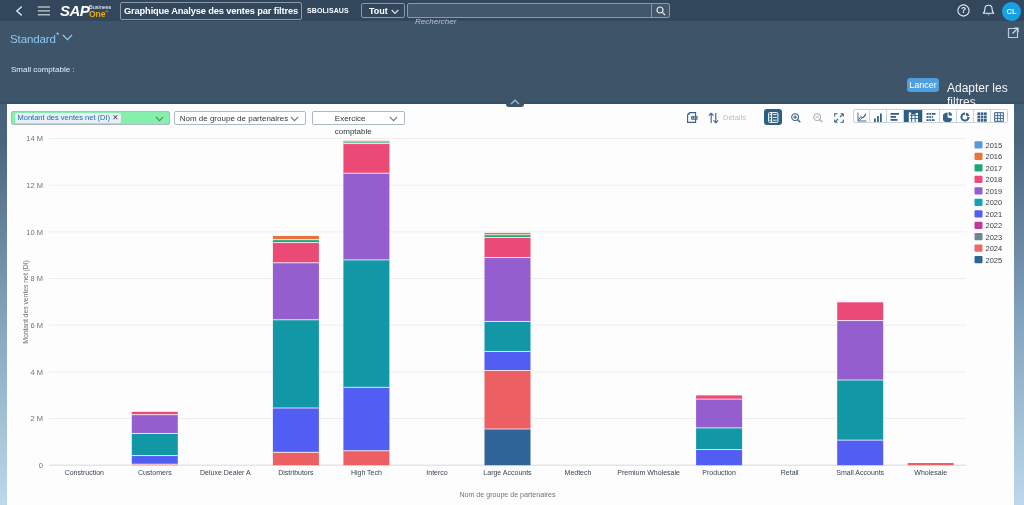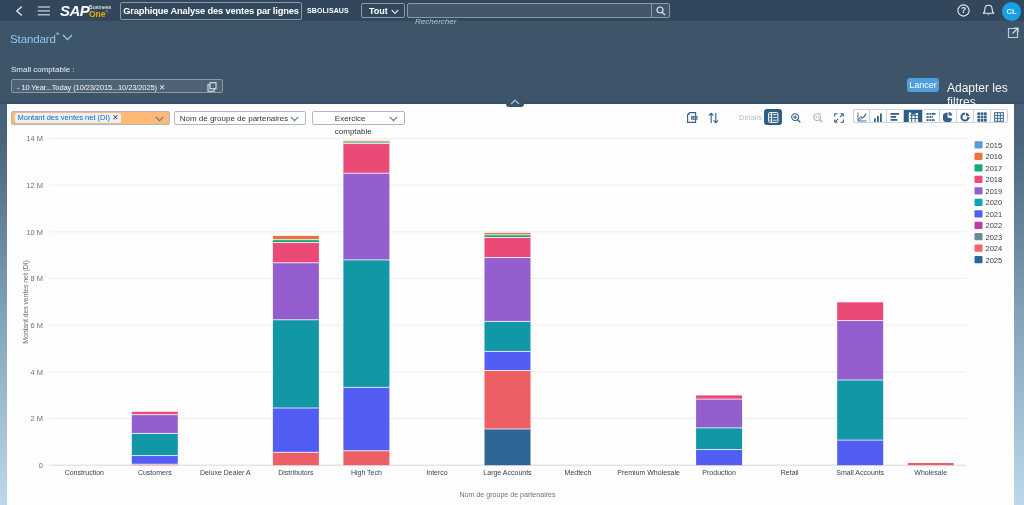--- a/index.html
+++ b/index.html
@@ -33,21 +33,21 @@
       <line x1="0.8" y1="5.9" x2="13" y2="5.9"></line>
       <line x1="0.8" y1="9.8" x2="13" y2="9.8"></line>
     </g>
   </svg>
 
   <div class="abs" style="left:60px;top:4px;width:55px;height:15px;">
     <span style="position:absolute;left:0;top:-2px;font-size:15px;font-weight:bold;font-style:italic;color:#fff;letter-spacing:-0.5px;">SAP</span>
     <span style="position:absolute;left:29px;top:0px;font-size:5.5px;color:#fff;">Business</span>
     <span style="position:absolute;left:29px;top:5px;font-size:8.5px;font-weight:bold;color:#f0ab00;">One<span style="font-size:4px;vertical-align:top;">®</span></span>
   </div>
-  <div class="hbox wtxt" style="left:120px;top:2px;width:182px;height:18px;line-height:17px;text-align:center;font-size:9.3px;letter-spacing:-0.15px;font-weight:bold;white-space:nowrap;">Graphique Analyse des ventes par lignes</div>
+  <div class="hbox wtxt" style="left:120px;top:2px;width:182px;height:18px;line-height:17px;text-align:center;font-size:9.3px;letter-spacing:-0.15px;font-weight:bold;white-space:nowrap;">Graphique Analyse des ventes par filtres</div>
   <div class="abs wtxt" style="left:307px;top:6.5px;font-size:7px;font-weight:bold;letter-spacing:0.1px;">SBOLISAUS</div>
   <div class="hbox wtxt" style="left:361px;top:3px;width:44px;height:15px;line-height:14px;font-size:9px;font-weight:bold;padding-left:7px;">Tout
     <svg style="position:absolute;right:5px;top:4.5px" width="8" height="6" viewBox="0 0 8 6">
         <path d="M0.7 1 L4 4.4 L7.3 1" stroke="#dde5ec" stroke-width="1.2" fill="none"></path>
       </svg>
   </div>
   <div class="hbox" style="left:407px;top:3px;width:263px;height:15px;background:rgba(255,255,255,0.09);">
     <span style="position:absolute;left:7px;top:13px;font-size:8px;font-style:italic;color:#b6c3cf;">Rechercher</span>
     <div style="position:absolute;right:17px;top:0;width:1px;height:13px;background:#8b99a8;"></div>
     <svg style="position:absolute;right:3px;top:2px" width="10" height="10" viewBox="0 0 10 10">
@@ -68,36 +68,29 @@
   <div class="abs" style="left:10px;top:30px;font-size:11.5px;letter-spacing:-0.1px;color:#8fc8f3;">Standard<span style="font-size:9px;vertical-align:5px;">*</span></div>
   <svg class="abs" style="left:62px;top:34px" width="11" height="7" viewBox="0 0 11 7">
       <path d="M1 1 L5.5 5.6 L10 1" stroke="#8fc8f3" stroke-width="1.3" fill="none"></path>
     </svg>
   <svg class="abs" style="left:1007px;top:26.5px" width="12" height="12" viewBox="0 0 12 12">
     <path d="M8.5 1.5 H1.5 V10.5 H10.5 V4" stroke="#b9cbdd" stroke-width="1.2" fill="none"></path>
     <path d="M5.5 6.5 L10.3 1.7 M7 1.2 h4 v4" stroke="#cfdce9" stroke-width="1.3" fill="none"></path>
   </svg>
 
   <div class="abs" style="left:11px;top:65px;font-size:8px;color:#eaf0f6;">Small comptable :</div>
-  <div class="hbox" style="left:11px;top:79px;width:212px;height:14px;background:rgba(255,255,255,0.09);">
-    <span style="position:absolute;left:5px;top:3px;font-size:7.5px;letter-spacing:-0.1px;color:#f2f6fa;">- 10 Year...Today (10/23/2015...10/23/2025) ✕</span>
-    <svg style="position:absolute;right:5px;top:2px" width="10" height="10" viewBox="0 0 10 10">
-      <rect x="3" y="0.7" width="6" height="6" stroke="#dbe4ec" stroke-width="1.1" fill="none"></rect>
-      <path d="M3 2.7 H1 V9.3 H7.2 V6.7" stroke="#dbe4ec" stroke-width="1.1" fill="none"></path>
-    </svg>
-  </div>
   <div class="abs" style="left:907px;top:78px;width:32px;height:14px;background:#4f9ede;border-radius:3px;color:#fff;font-size:9px;text-align:center;line-height:14px;">Lancer</div>
   <div class="abs" style="left:947px;top:81px;font-size:12px;color:#f2f6fa;">Adapter les filtres</div>
 
   <div class="abs" style="left:506px;top:96px;width:18px;height:11px;background:#3d5366;border-radius:3px;"></div>
   <svg class="abs" style="left:510px;top:99px" width="10" height="6" viewBox="0 0 10 6">
       <path d="M1 5 L5 1.2 L9 5" stroke="#93bcdc" stroke-width="1.4" fill="none"></path>
     </svg>
 
-  <div class="abs" style="left:10.5px;top:110.5px;width:159px;height:14px;border:1px solid #aeb8c2;border-radius:2px;background:#fdba74;text-align:center;">
+  <div class="abs" style="left:10.5px;top:110.5px;width:159px;height:14px;border:1px solid #aeb8c2;border-radius:2px;background:#86efac;text-align:center;">
       <span style="position:absolute;left:3px;top:1.5px;height:10px;background:#e9f0f7;border-radius:2px;font-size:7.5px;color:#1d69b0;line-height:10px;padding:0 3px;">Montant des ventes net (DI) <span style="color:#32363a;">✕</span></span>
       <svg style="position:absolute;right:5px;top:4px" width="9" height="6" viewBox="0 0 9 6">
         <path d="M0.8 0.8 L4.5 4.6 L8.2 0.8" stroke="#64788c" stroke-width="1.1" fill="none"></path>
       </svg>
     </div>
     <div class="abs" style="left:173.7px;top:110.5px;width:132px;height:14px;border:1px solid #aeb8c2;border-radius:2px;background:#fff;font-size:8px;color:#32363a;line-height:13.5px;padding-left:5px;">Nom de groupe de partenaires
       <svg style="position:absolute;right:6px;top:4px" width="9" height="6" viewBox="0 0 9 6">
         <path d="M0.8 0.8 L4.5 4.6 L8.2 0.8" stroke="#64788c" stroke-width="1.1" fill="none"></path>
       </svg>
     </div>
@@ -109,21 +102,21 @@
     <svg class="abs" style="left:687px;top:112px" width="11" height="11" viewBox="0 0 11 11">
       <path d="M2.7 0.6 H8.6 V10.4 H0.6 V2.7 Z" stroke="#35618a" stroke-width="1.1" fill="none"></path>
       <path d="M2.7 0.6 V2.7 H0.6 Z" fill="#35618a"></path>
       <rect x="4.2" y="3.9" width="6.3" height="3.8" fill="#35618a"></rect>
       <path d="M5.2 4.9 h4.3 M5.2 6.3 h4.3" stroke="#fff" stroke-width="0.7" stroke-dasharray="1.1 0.7"></path>
     </svg>
     <svg class="abs" style="left:708px;top:111.5px" width="11" height="12" viewBox="0 0 11 12">
       <path d="M3.2 11 V1.6 M3.2 1 L0.9 3.6 M3.2 1 L5.5 3.6" stroke="#35618a" stroke-width="1.1" fill="none"></path>
       <path d="M7.8 1 V10.4 M7.8 11 L5.5 8.4 M7.8 11 L10.1 8.4" stroke="#35618a" stroke-width="1.1" fill="none"></path>
     </svg>
-    <div class="abs" style="left:739px;top:113px;font-size:7.5px;color:#b8c0c7;">Détails</div>
+    <div class="abs" style="left:723px;top:113px;font-size:7.5px;color:#b8c0c7;">Détails</div>
     <div class="abs" style="left:763.5px;top:109px;width:18.5px;height:16px;background:#2c5f83;border-radius:3px;">
       <svg style="position:absolute;left:4px;top:2.5px" width="11" height="11" viewBox="0 0 11 11">
         <rect x="0.6" y="0.6" width="9.3" height="9.8" rx="1" stroke="#fff" stroke-width="1" fill="none"></rect>
         <line x1="3.6" y1="0.6" x2="3.6" y2="10.4" stroke="#fff" stroke-width="1"></line>
         <rect x="1.6" y="2" width="1.2" height="1.2" fill="#fff"></rect>
         <rect x="1.6" y="4.8" width="1.2" height="1.2" fill="#fff"></rect>
         <rect x="1.6" y="7.6" width="1.2" height="1.2" fill="#fff"></rect>
         <path d="M4.8 2.6 h3.9 M4.8 5.4 h3.9 M4.8 8.2 h3.9" stroke="#fff" stroke-width="0.9"></path>
       </svg>
     </div>

